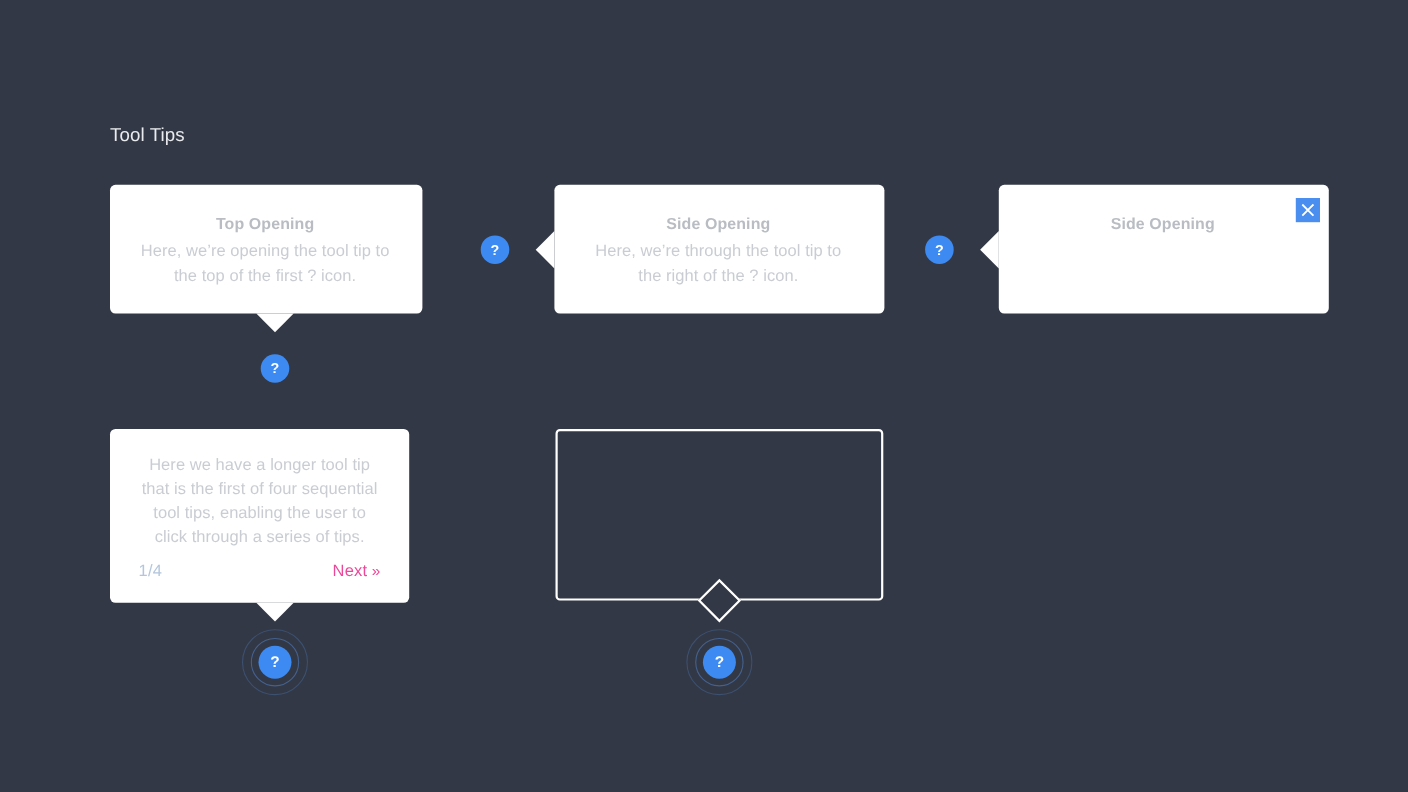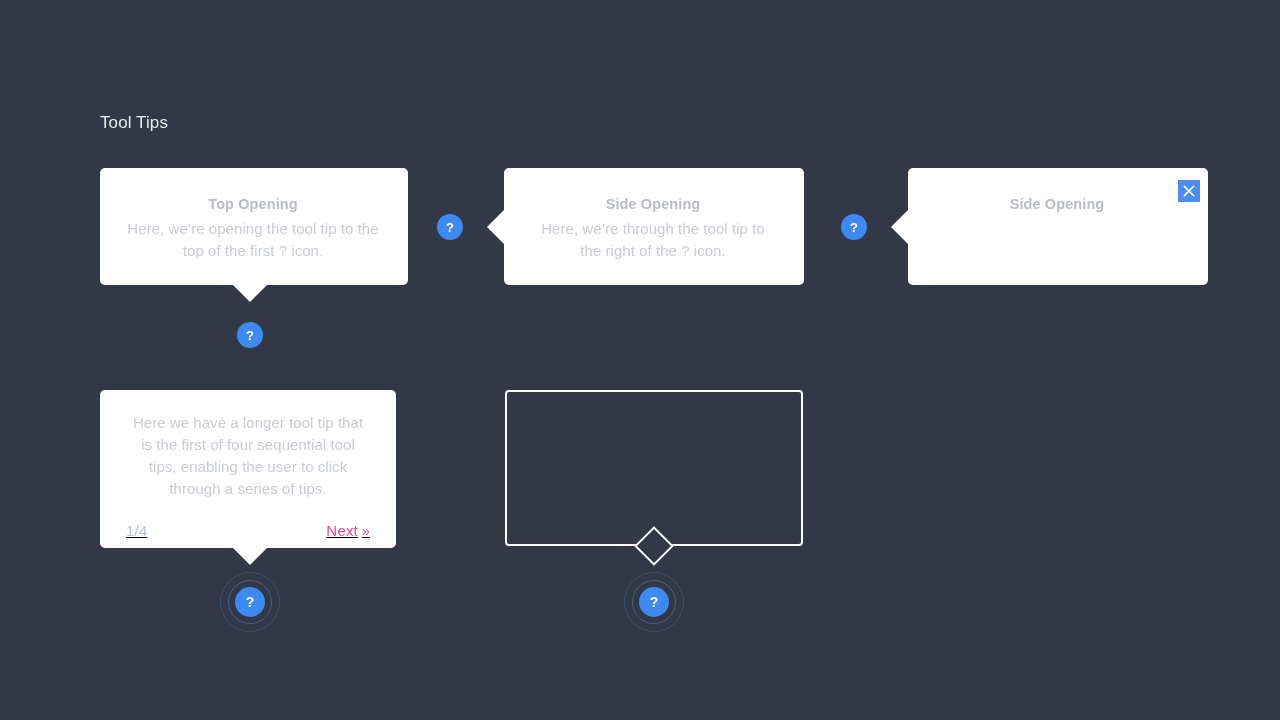--- a/index.html
+++ b/index.html
@@ -141,22 +141,21 @@
     align-items: center;
     justify-content: center;
   }
   .close-box svg { display: block; }
 
   
   .tip-footer {
     display: flex;
     justify-content: space-between;
     align-items: baseline;
-    margin-top: 22px;
-    text-decoration: underline;
+    margin-top: 11px;
   }
   .page-count {
     font-size: 15px;
     color: #b4c6dd;
     letter-spacing: 0.2px;
   }
   .next-link {
     font-size: 15px;
     color: #ec4899;
     letter-spacing: 0.2px;
@@ -186,21 +185,21 @@
     height: 4px;
   }
 </style>
 </head>
 <body>
 
 <div class="stage">
 
   <div class="page-title">Tool Tips</div>
 
-  <div class="tip" style="left:100px; top:168px; width:308px; height:117px;">
+  <div class="tip" style="left:100px; top:168px; width:284px; height:117px;">
     <div class="tip-title">Top Opening</div>
     <div class="tip-body">Here, we’re opening the tool tip to the top of the first ? icon.</div>
   </div>
   <div class="tail-down" style="left:233px; top:285px;"></div>
   <div class="qbadge" style="left:237px; top:322px;">
     <span>?</span>
   </div>
 
   <div class="qbadge" style="left:841px; top:214px;">
     <span>?</span>
@@ -218,21 +217,21 @@
   <div class="tip" style="left:908px; top:168px; width:300px; height:117px;">
     <div class="tip-title">Side Opening</div>
   </div>
   <div class="close-box" style="left:1178px; top:180px;">
     <svg width="12" height="12" viewBox="0 0 12 12" aria-hidden="true">
       <path d="M1.5 1.5 L10.5 10.5 M10.5 1.5 L1.5 10.5" stroke="#ffffff" stroke-width="1.7" stroke-linecap="square" fill="none"></path>
     </svg>
   </div>
   <div class="tail-left" style="left:891px; top:210px;"></div>
 
-  <div class="tip" style="left:100px; top:390px; width:296px; height:158px; padding:22px 26px 8px 26px;">
+  <div class="tip" style="left:100px; top:390px; width:272px; height:158px; padding:22px 26px 8px 26px;">
     <div class="tip-body">Here we have a longer tool tip that is the first of four sequential tool tips, enabling the user to click through a series of tips.</div>
     <div class="tip-footer">
       <span class="page-count">1/4</span>
       <a class="next-link" href="#"><span>Next</span><span class="chev">»</span></a>
     </div>
   </div>
   <div class="tail-down" style="left:233px; top:548px;"></div>
   <div class="qbadge-pulse" style="left:220px; top:572px;">
     <div class="ring-outer"></div>
     <div class="ring-inner"></div>

